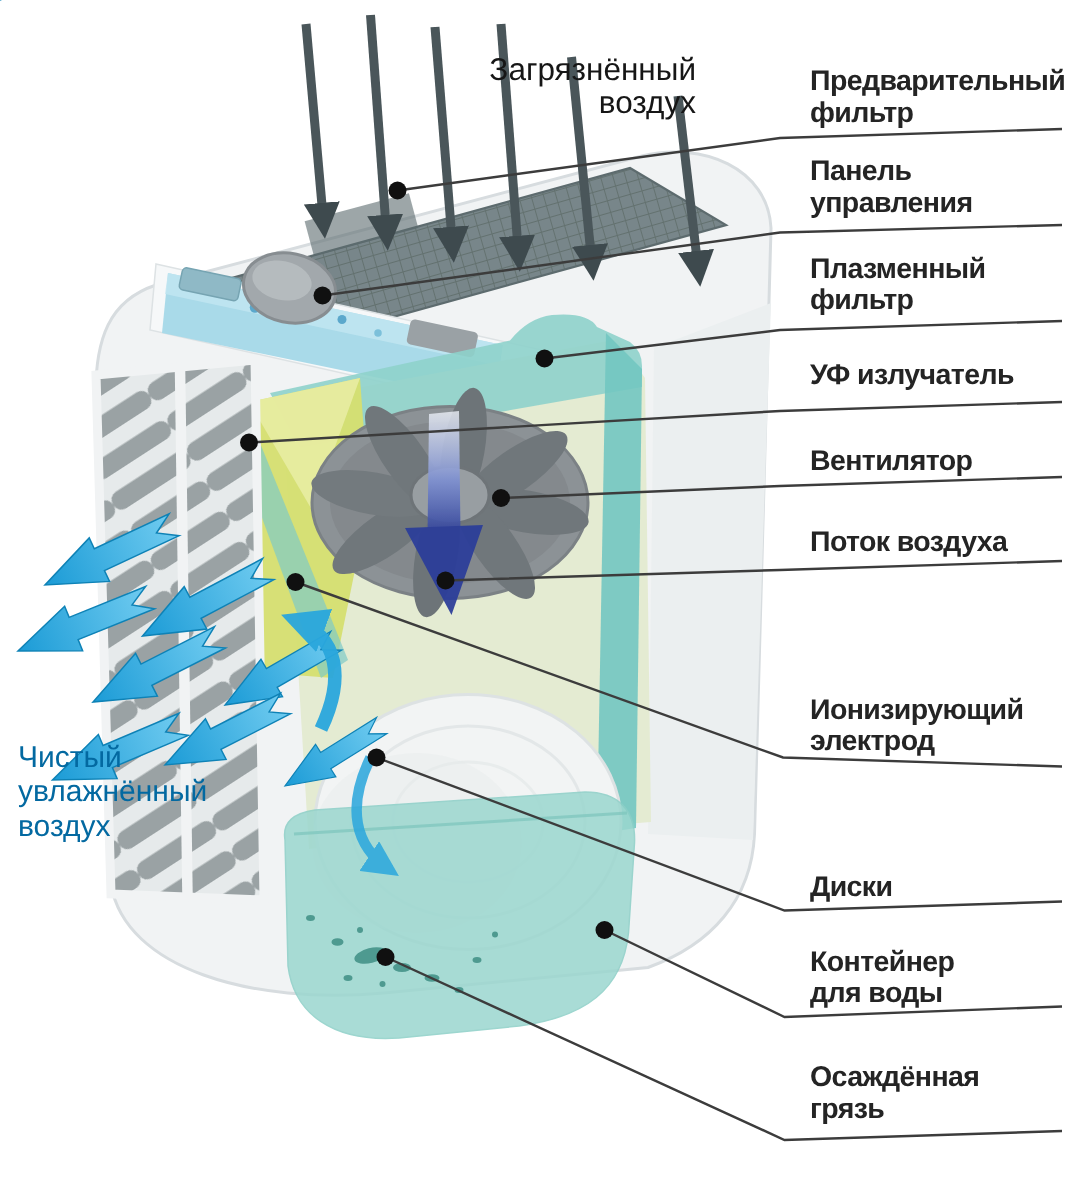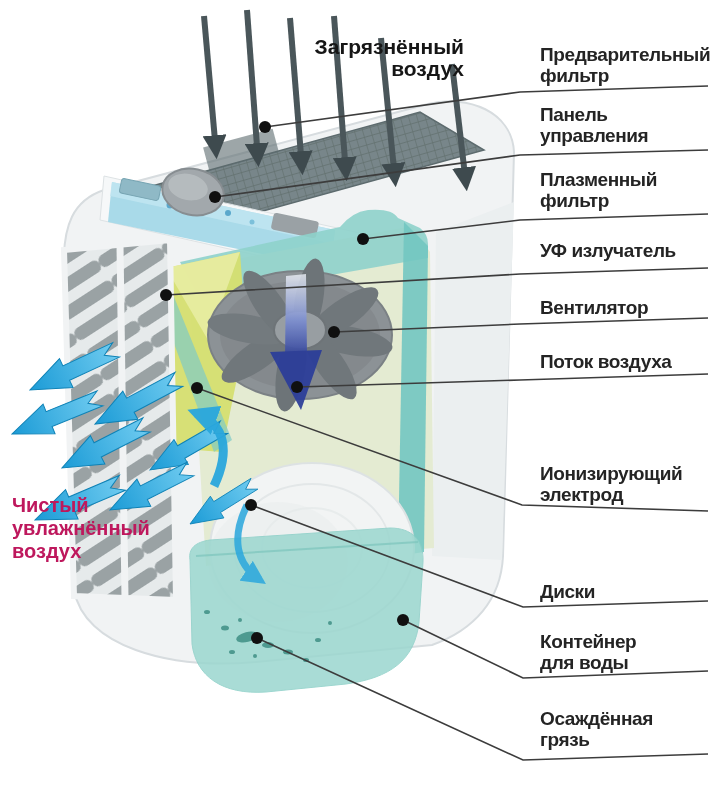--- a/index.html
+++ b/index.html
@@ -1,21 +1,21 @@
 <!DOCTYPE html>
 <html><head>
 <meta charset="utf-8">
 <style>
   html,body{margin:0;padding:0;background:#fff;}
   .stage{position:relative;width:728px;height:789px;background:#ffffff;overflow:hidden;
          font-family:"Liberation Sans",sans-serif;}
   .fig{position:absolute;left:0;top:0;width:728px;height:789px;}
   .callout{position:absolute;left:540px;width:192px;white-space:pre-line;
            font-weight:700;font-size:19px;line-height:21px;letter-spacing:-0.4px;color:#242424;}
-  .air-label{position:absolute;white-space:pre-line;font-weight:700;}
+  .air-label{position:absolute;white-space:pre-line;font-weight:400;}
   .dirty{left:258px;top:36px;width:206px;text-align:right;font-size:21px;line-height:22px;color:#161616;}
   .clean{left:12px;top:494px;width:200px;font-size:20px;line-height:23px;color:#2a9cd4;}
 </style>
 </head>
 <body>
 
 <div class="stage">
 
   <svg class="fig" viewBox="0 0 728 789">
     <defs>
@@ -181,21 +181,21 @@
         <circle cx="197" cy="388" r="6"></circle>
         <circle cx="251" cy="505" r="6"></circle>
         <circle cx="403" cy="620" r="6"></circle>
         <circle cx="257" cy="638" r="6"></circle>
       </g>
     </g>
   </svg>
 
   <div class="air-label dirty" style="color: rgb(22, 22, 22);">Загрязнённый
 воздух</div>
-  <div class="air-label clean" style="color: #be185d;">Чистый
+  <div class="air-label clean" style="color: #0369a1;">Чистый
 увлажнённый
 воздух</div>
 
   <div class="callout" style="top:44px">Предварительный
 фильтр</div>
   <div class="callout" style="top:104px">Панель
 управления</div>
   <div class="callout" style="top:169px">Плазменный
 фильтр</div>
   <div class="callout" style="top:240px">УФ излучатель</div>

